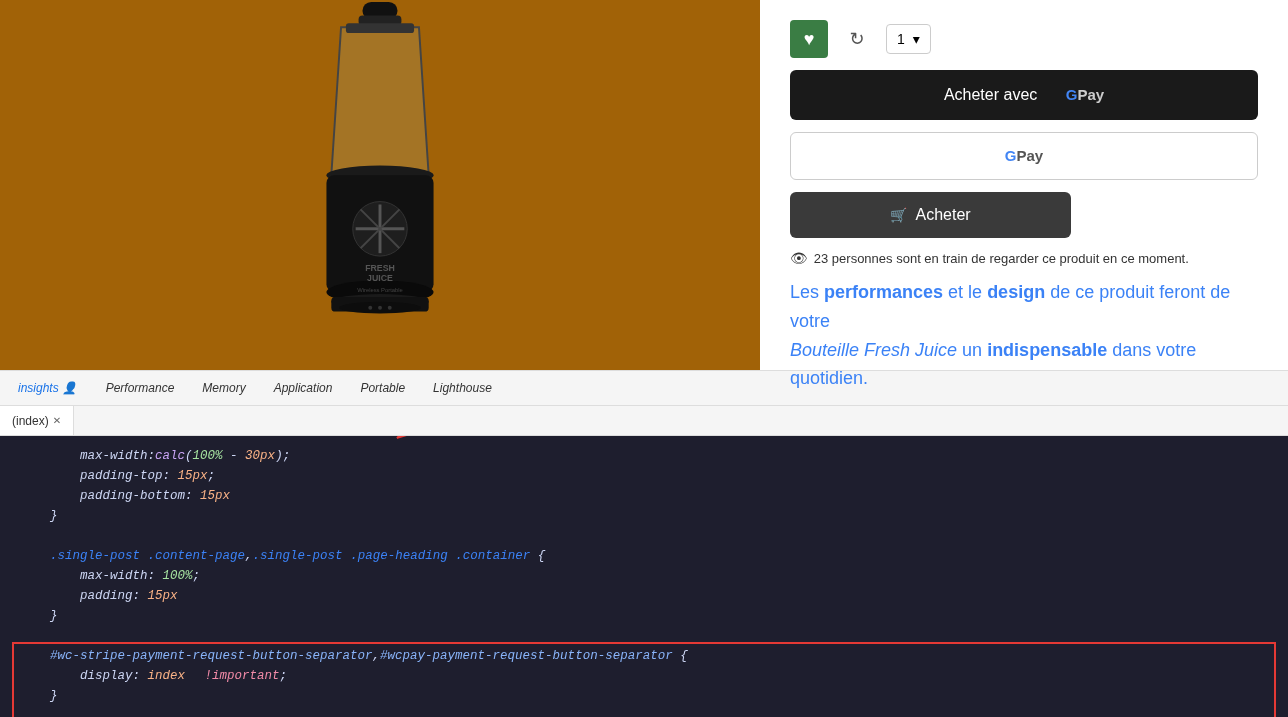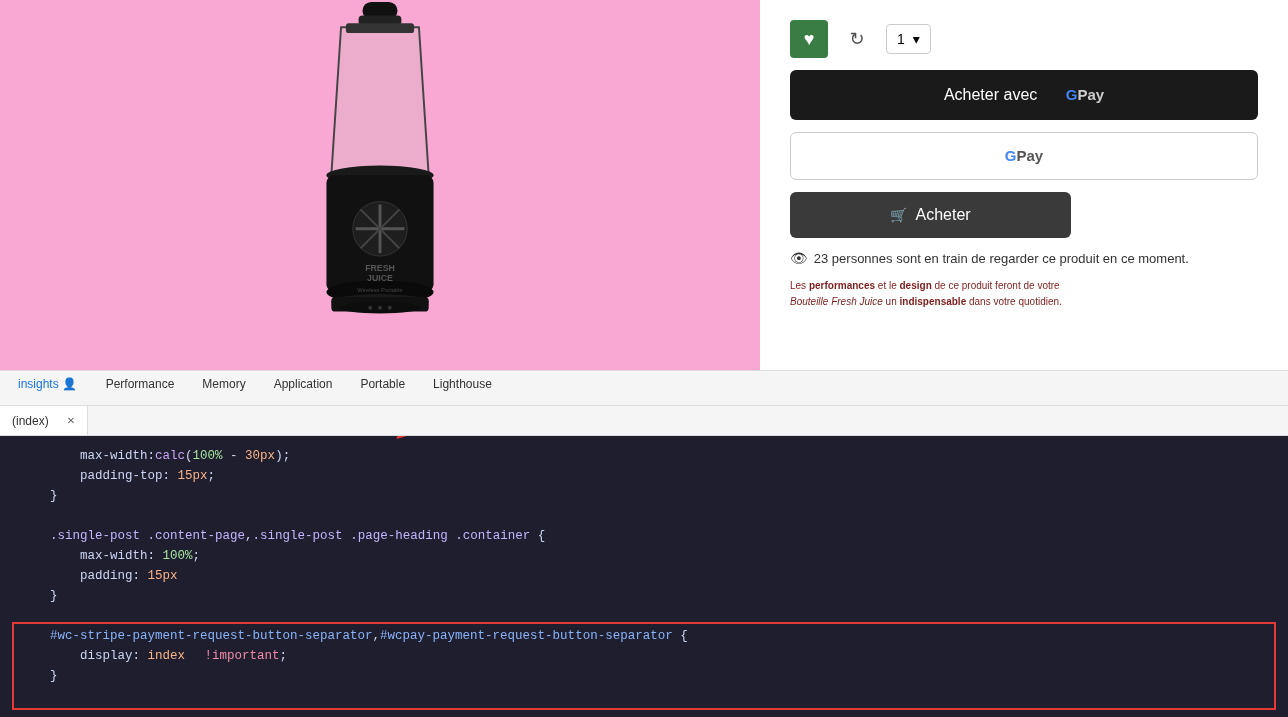--- a/index.html
+++ b/index.html
@@ -6,21 +6,21 @@
     body { font-family: Arial, sans-serif; background: #fff; width: 1288px; height: 717px; overflow: hidden; }
 
     
     .product-area {
       display: flex;
       height: 370px;
       background: #fff;
     }
     .product-image-container {
       width: 760px;
-      background: #f9a8d4;
+      background: #a16207;
       display: flex;
       align-items: center;
       justify-content: center;
       overflow: hidden;
     }
     
     .blender-svg {
       width: 100%;
       height: 100%;
     }
@@ -124,22 +124,22 @@
 
     .viewers-text {
       font-size: 13px;
       color: #333;
       display: flex;
       align-items: center;
       gap: 6px;
     }
 
     .product-desc {
-      font-size: 10px;
-      color: #7f1d1d;
+      font-size: 18px;
+      color: #3b82f6;
       line-height: 1.6;
     }
 
     .product-desc strong {
       font-weight: bold;
     }
     .product-desc em {
       font-style: italic;
     }
 
@@ -164,21 +164,23 @@
 
     .devtools-tab {
       padding: 6px 14px;
       font-size: 12px;
       cursor: pointer;
       color: #333;
       border: none;
       background: none;
       height: 100%;
       display: flex;
+      align-items: center;
       position: relative;
+      font-style: italic;
     }
 
     .devtools-tab.insights-tab {
       color: #1a73e8;
       font-weight: 500;
     }
 
     .devtools-tab.insights-tab .tab-icon {
       margin-left: 4px;
     }
@@ -195,21 +197,21 @@
     .file-tab {
       padding: 4px 12px;
       font-size: 12px;
       cursor: pointer;
       color: #333;
       border: none;
       background: white;
       height: 100%;
       display: flex;
       align-items: center;
-      gap: 18px;
+      gap: 4px;
       border-right: 1px solid #ddd;
     }
 
     .file-tab-close {
       font-size: 10px;
       color: #666;
       cursor: pointer;
     }
 
     .code-area {
@@ -220,26 +222,27 @@
       padding: 10px 20px;
       height: calc(347px - 65px);
       overflow-y: auto;
       line-height: 1.6;
       position: relative;
     }
 
     .code-line {
       white-space: pre;
       display: block;
+      font-style: italic;
     }
     .css-property { color: #cdd6f4; }
     .css-value-px { color: #fab387; }
     .css-important { color: #f38ba8; margin-left: 12px; }
     .css-id { color: #89b4fa; margin-top: 8px; }
-    .css-class { color: #c4b5fd; }
+    .css-class { color: #3b82f6; }
     .css-paren { color: #cba6f7; }
     .css-brace { color: #cdd6f4; }
     .css-percent { color: #a6e3a1; }
     .css-none { color: #fab387; }
 
     .gpay-g {
       font-size: 15px;
       font-weight: bold;
     }
 
@@ -360,20 +363,21 @@
   <div class="file-tabs">
     <div class="file-tab">
       <span>(index)</span>
       <span class="file-tab-close">✕</span>
     </div>
   </div>
 
   <div class="code-area" style="position:relative;">
     <span class="code-line">        <span class="css-property">max-width</span>:<span class="css-paren">calc</span>(<span class="css-percent">100%</span> - <span class="css-value-px">30px</span>);</span>
     <span class="code-line">        <span class="css-property">padding-top</span>: <span class="css-value-px">15px</span>;</span>
+    <span class="code-line">        <span class="css-property">padding-bottom</span>: <span class="css-value-px">15px</span></span>
     <span class="code-line">    <span class="css-brace">}</span></span>
     <span class="code-line">&nbsp;</span>
     <span class="code-line">    <span class="css-class">.single-post</span> <span class="css-class">.content-page</span>,<span class="css-class">.single-post</span> <span class="css-class">.page-heading</span> <span class="css-class">.container</span> <span class="css-brace">{</span></span>
     <span class="code-line">        <span class="css-property">max-width</span>: <span class="css-percent">100%</span>;</span>
     <span class="code-line">        <span class="css-property">padding</span>: <span class="css-value-px">15px</span></span>
     <span class="code-line">    <span class="css-brace">}</span></span>
     <span class="code-line">&nbsp;</span>
 
     <div style="position:relative;">
       <div style="position:absolute;top:-4px;left:-8px;right:-8px;bottom:-4px;border:2px solid #e53935;pointer-events:none;z-index:10;"></div>

